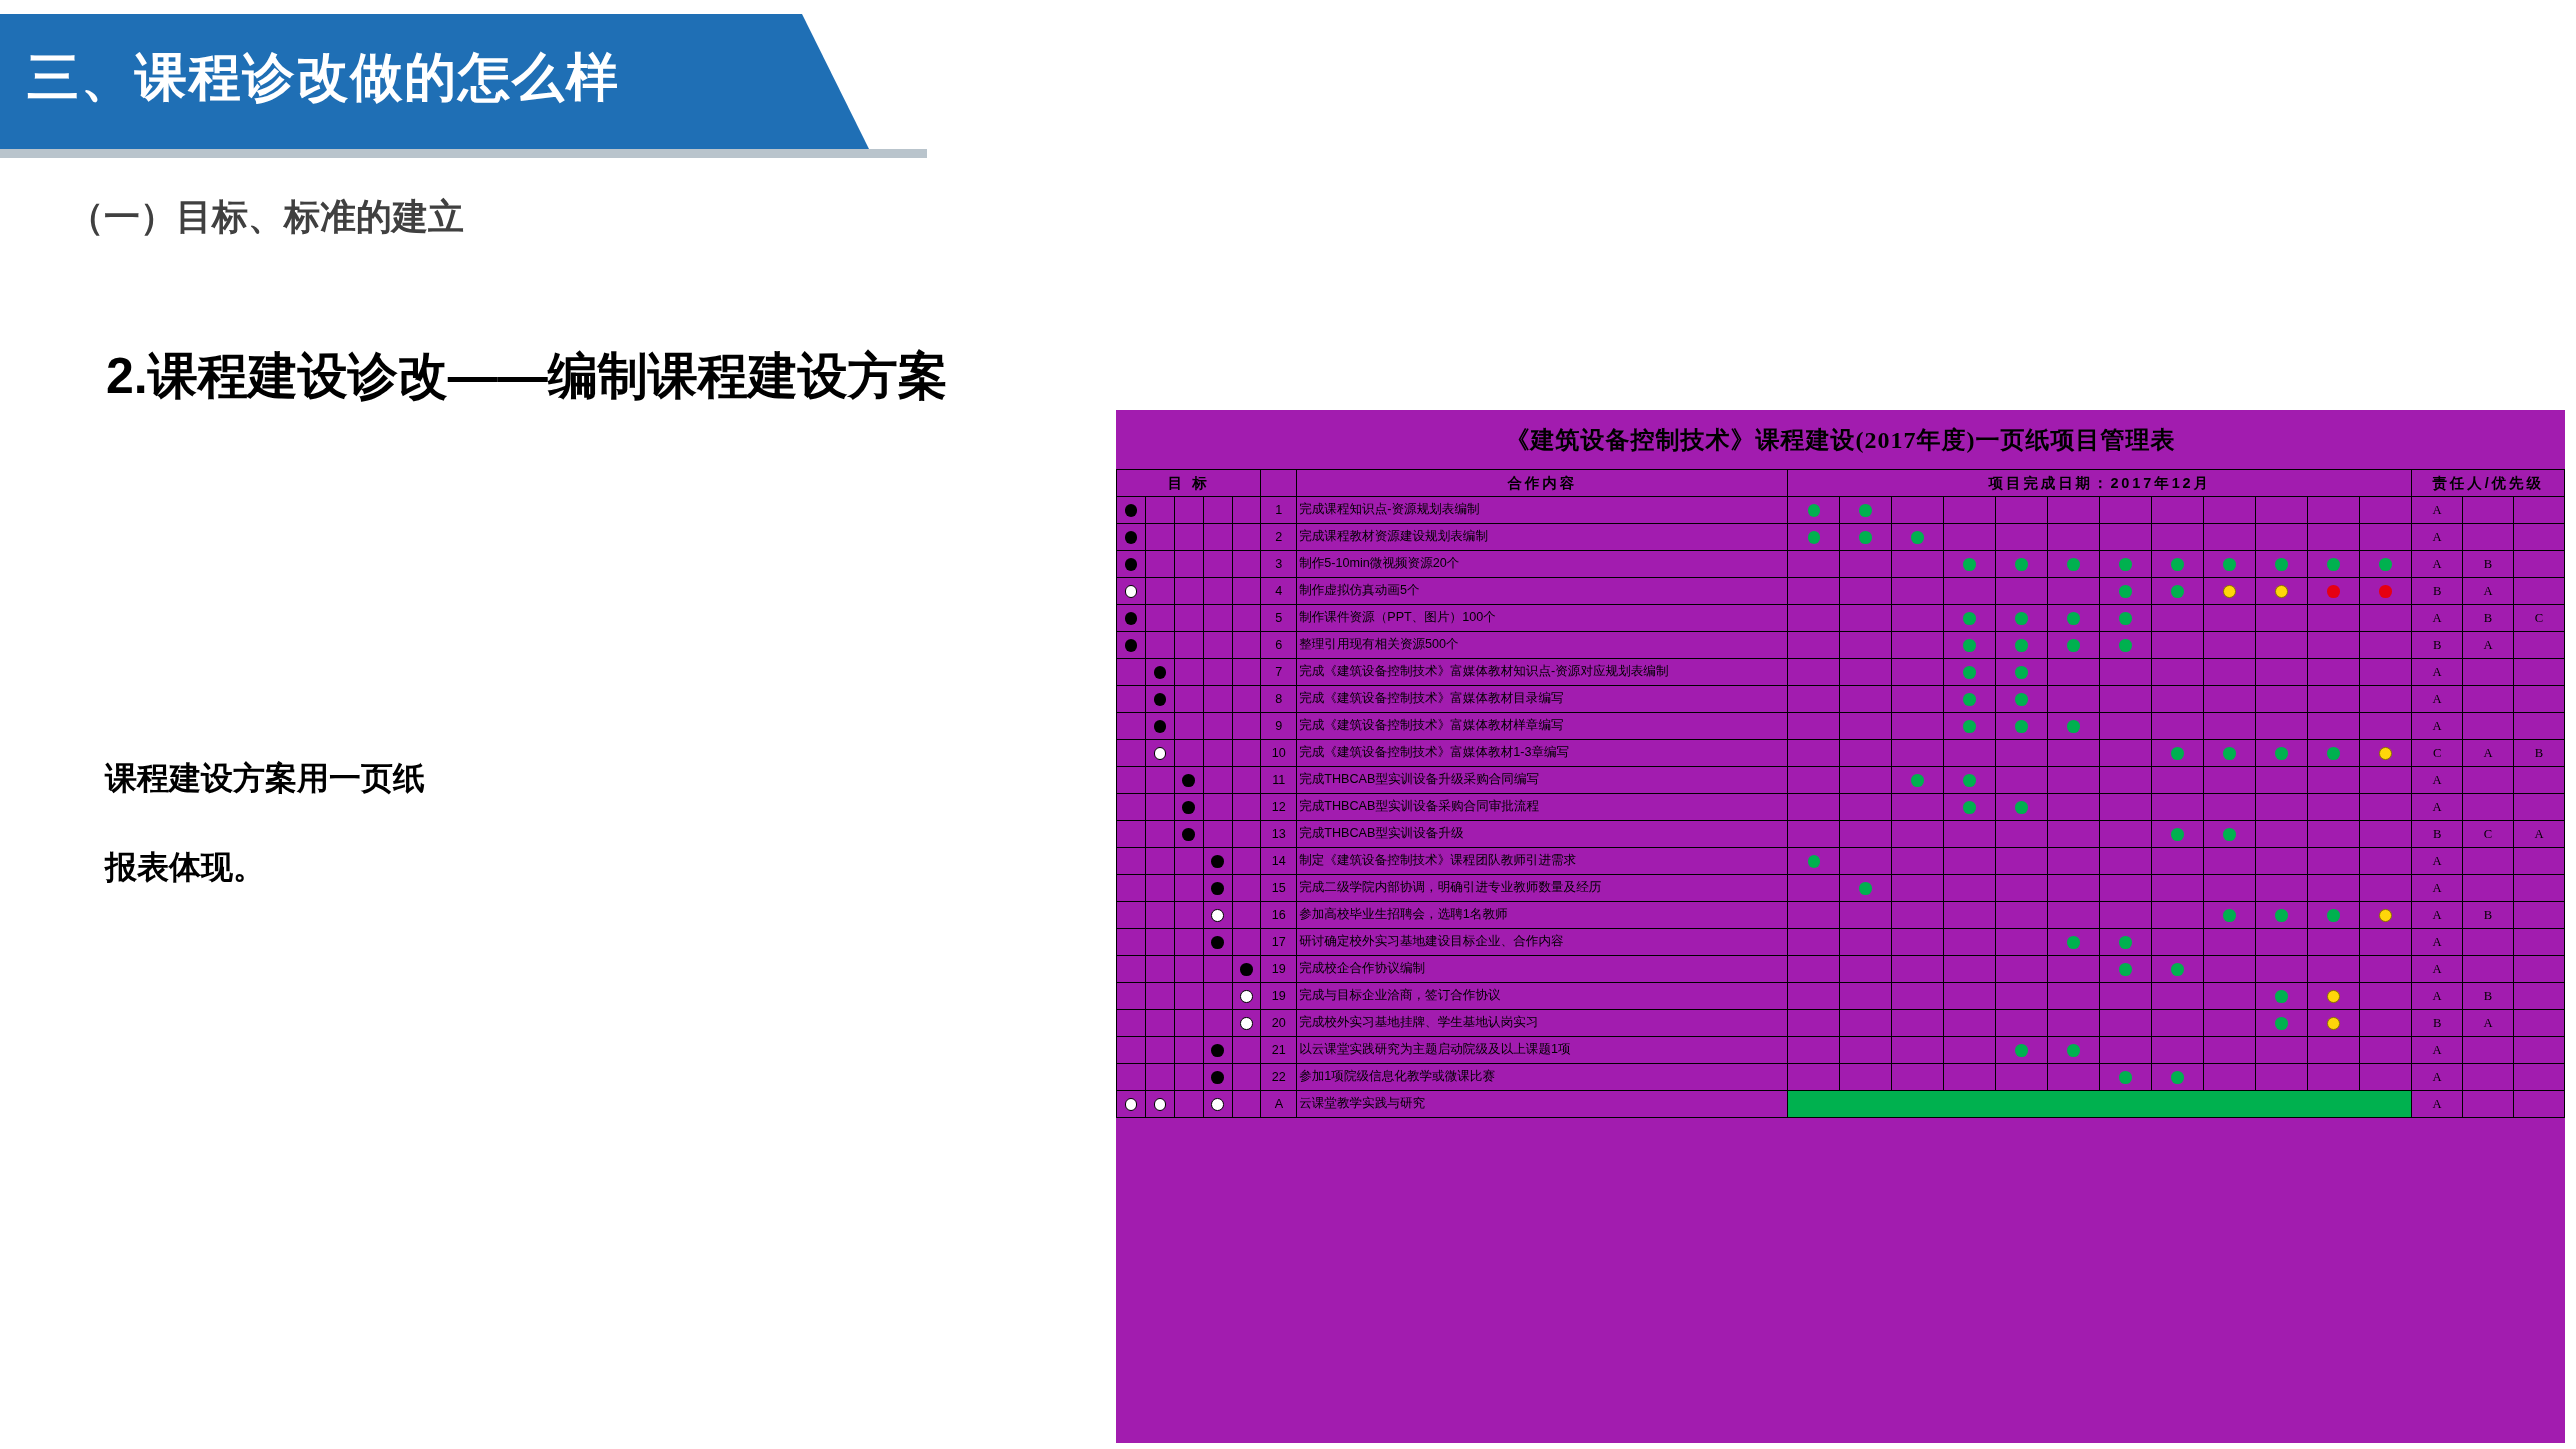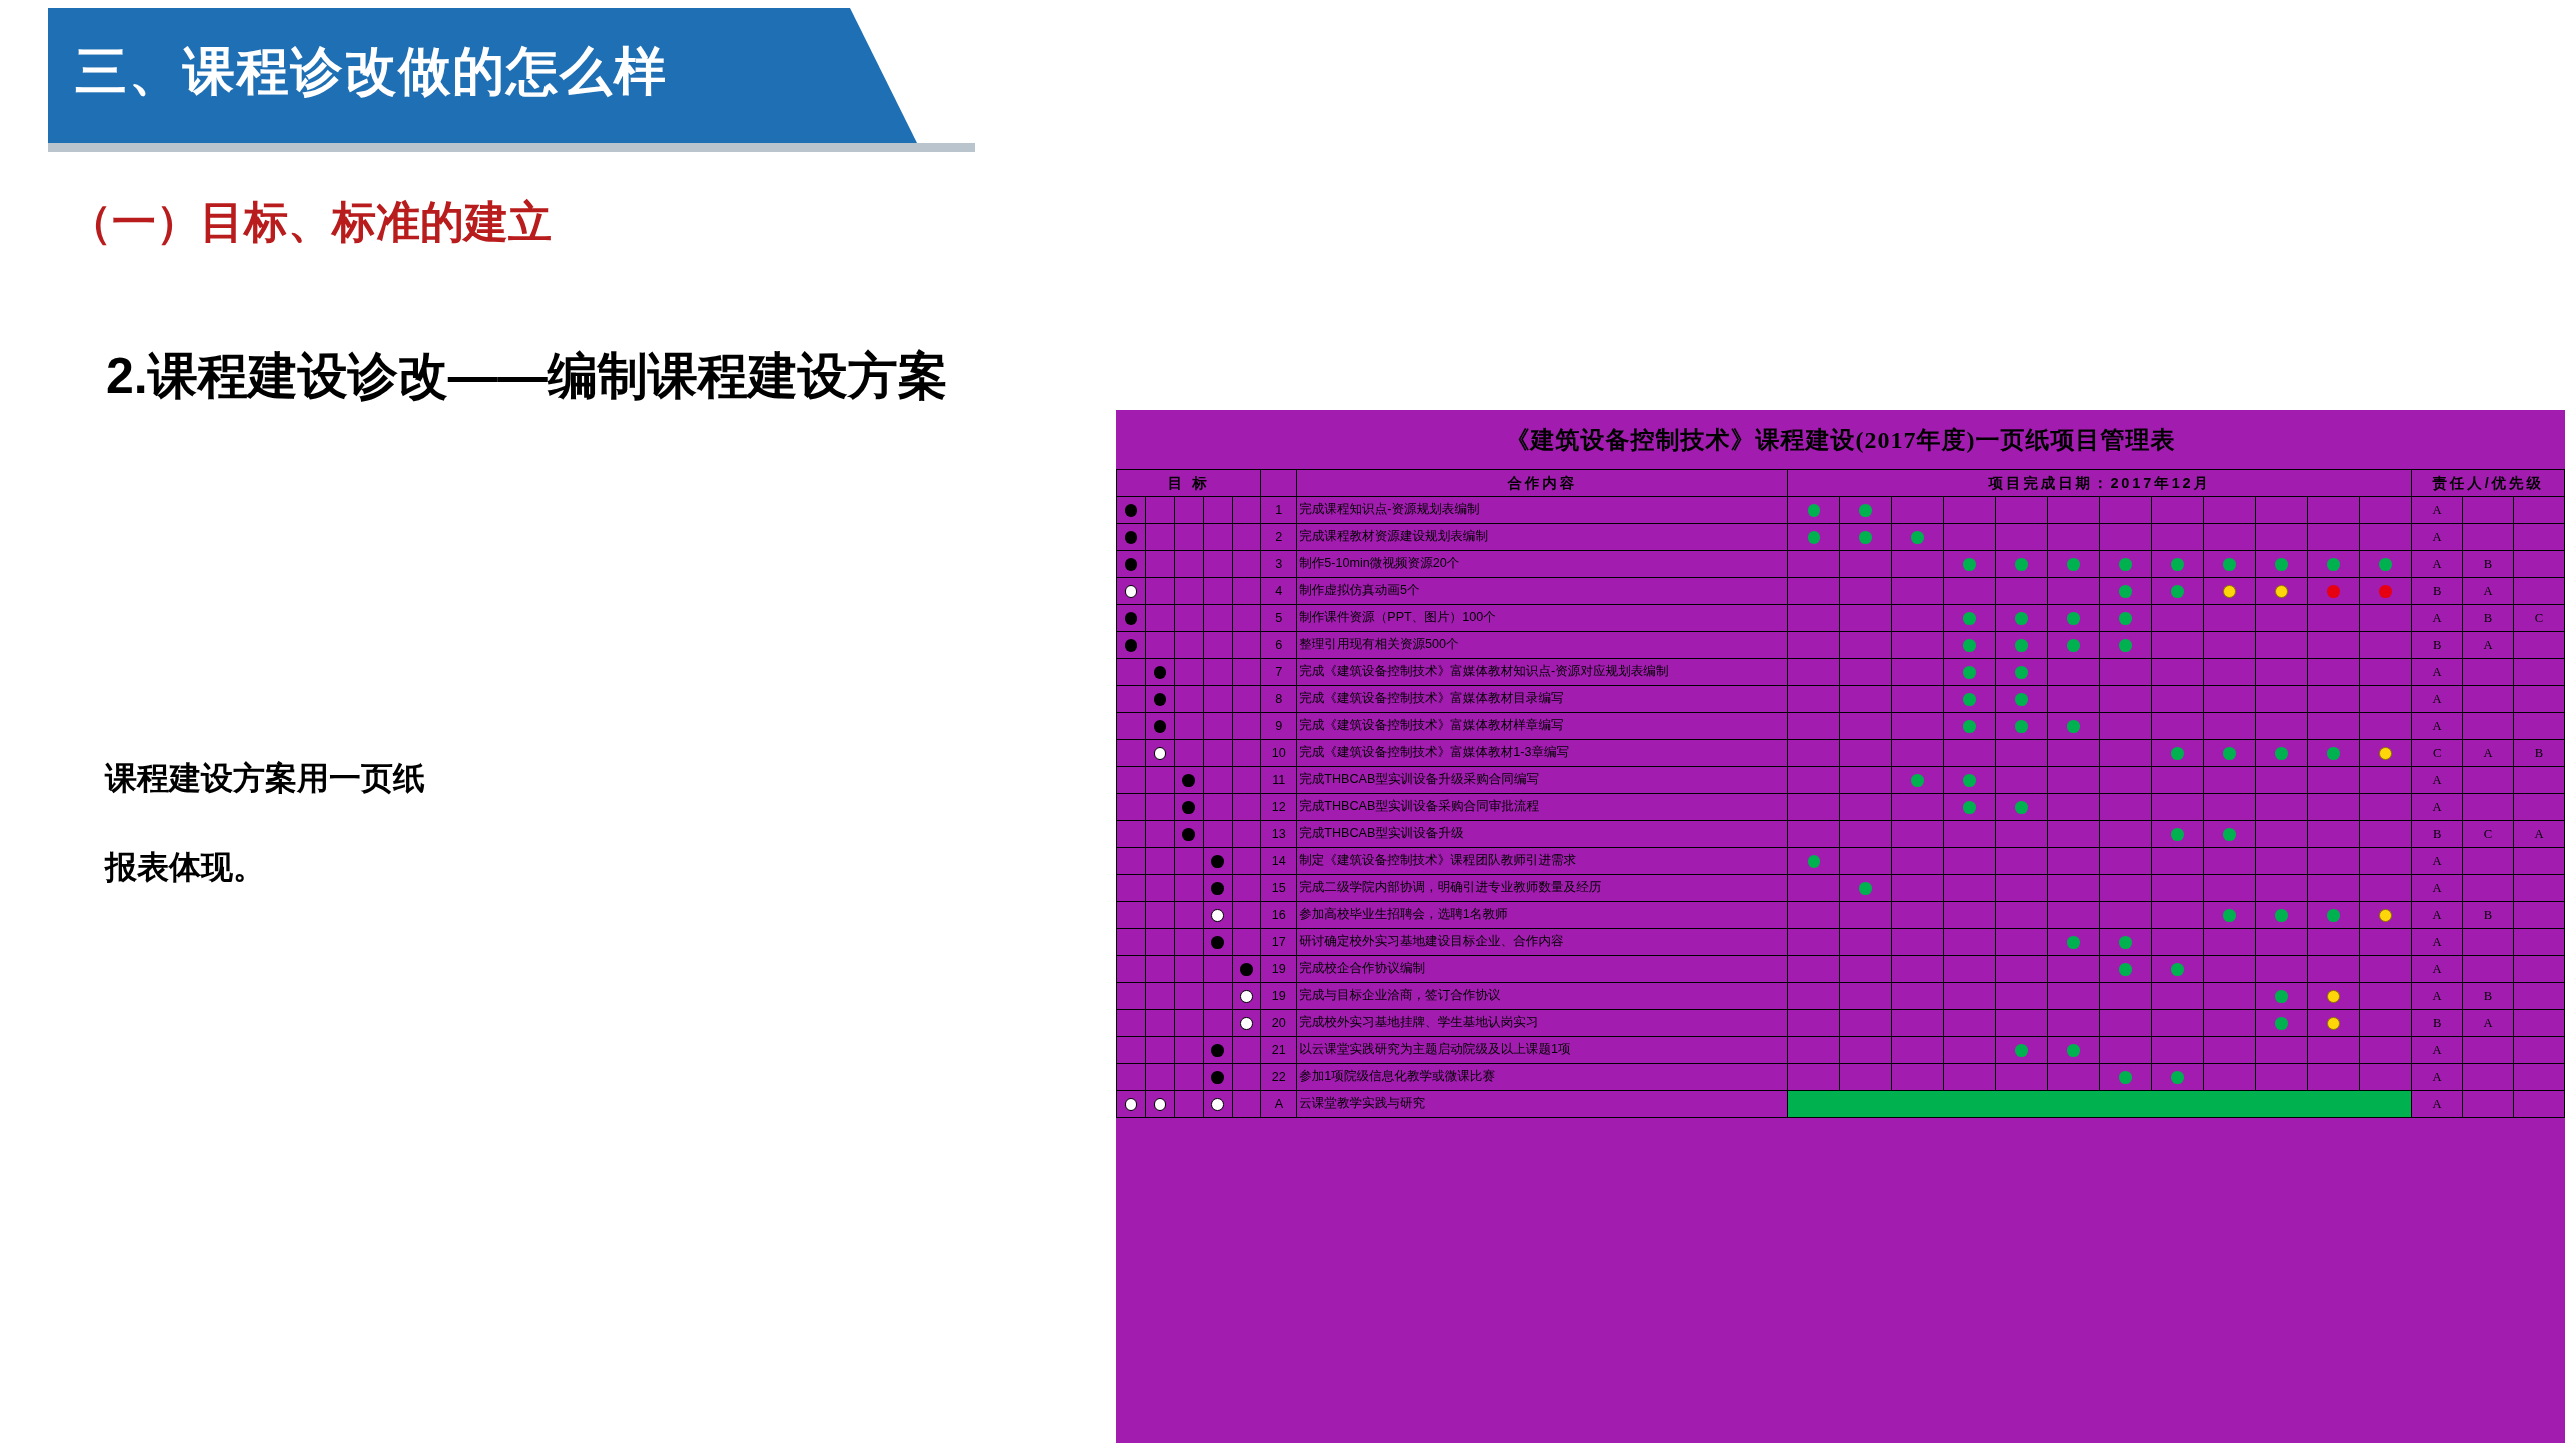--- a/index.html
+++ b/index.html
@@ -4,39 +4,39 @@
 <style>
   html,body{margin:0;padding:0;}
   body{
     width:2576px;height:1450px;
     background:#ffffff;
     font-family:"Liberation Sans","DejaVu Sans",sans-serif;
     position:relative;
     overflow:hidden;
   }
   
-  .banner-wrap{position:absolute;left:0;top:8px;width:966px;height:145px;margin-left:48px;}
+  .banner-wrap{position:absolute;left:0;top:14px;width:966px;height:145px;}
   .banner-blue{
     position:absolute;left:0;top:0;width:869px;height:135px;
     background:#1f6fb5;
     clip-path:polygon(0 0,802px 0,869px 135px,0 135px);
   }
   .banner-grey{
     position:absolute;left:0;top:135px;width:927px;height:8.7px;
     background:#b9c4cc;
   }
   .banner-text{
     position:absolute;left:27px;top:29px;
     color:#ffffff;font-size:52px;font-weight:bold;letter-spacing:1.9px;
     white-space:nowrap;
   }
   
   .h-red{
     position:absolute;left:68px;top:193px;
-    color:#b91c1c;font-size:44px;font-weight:bold;
+    color:#404040;font-size:36px;font-weight:bold;
     white-space:nowrap;
   }
   .h-black{
     position:absolute;left:106px;top:319px;
     color:#000000;font-size:50px;font-weight:bold;
     white-space:nowrap;
     margin-top:24px;
   }
   
   .caption{

